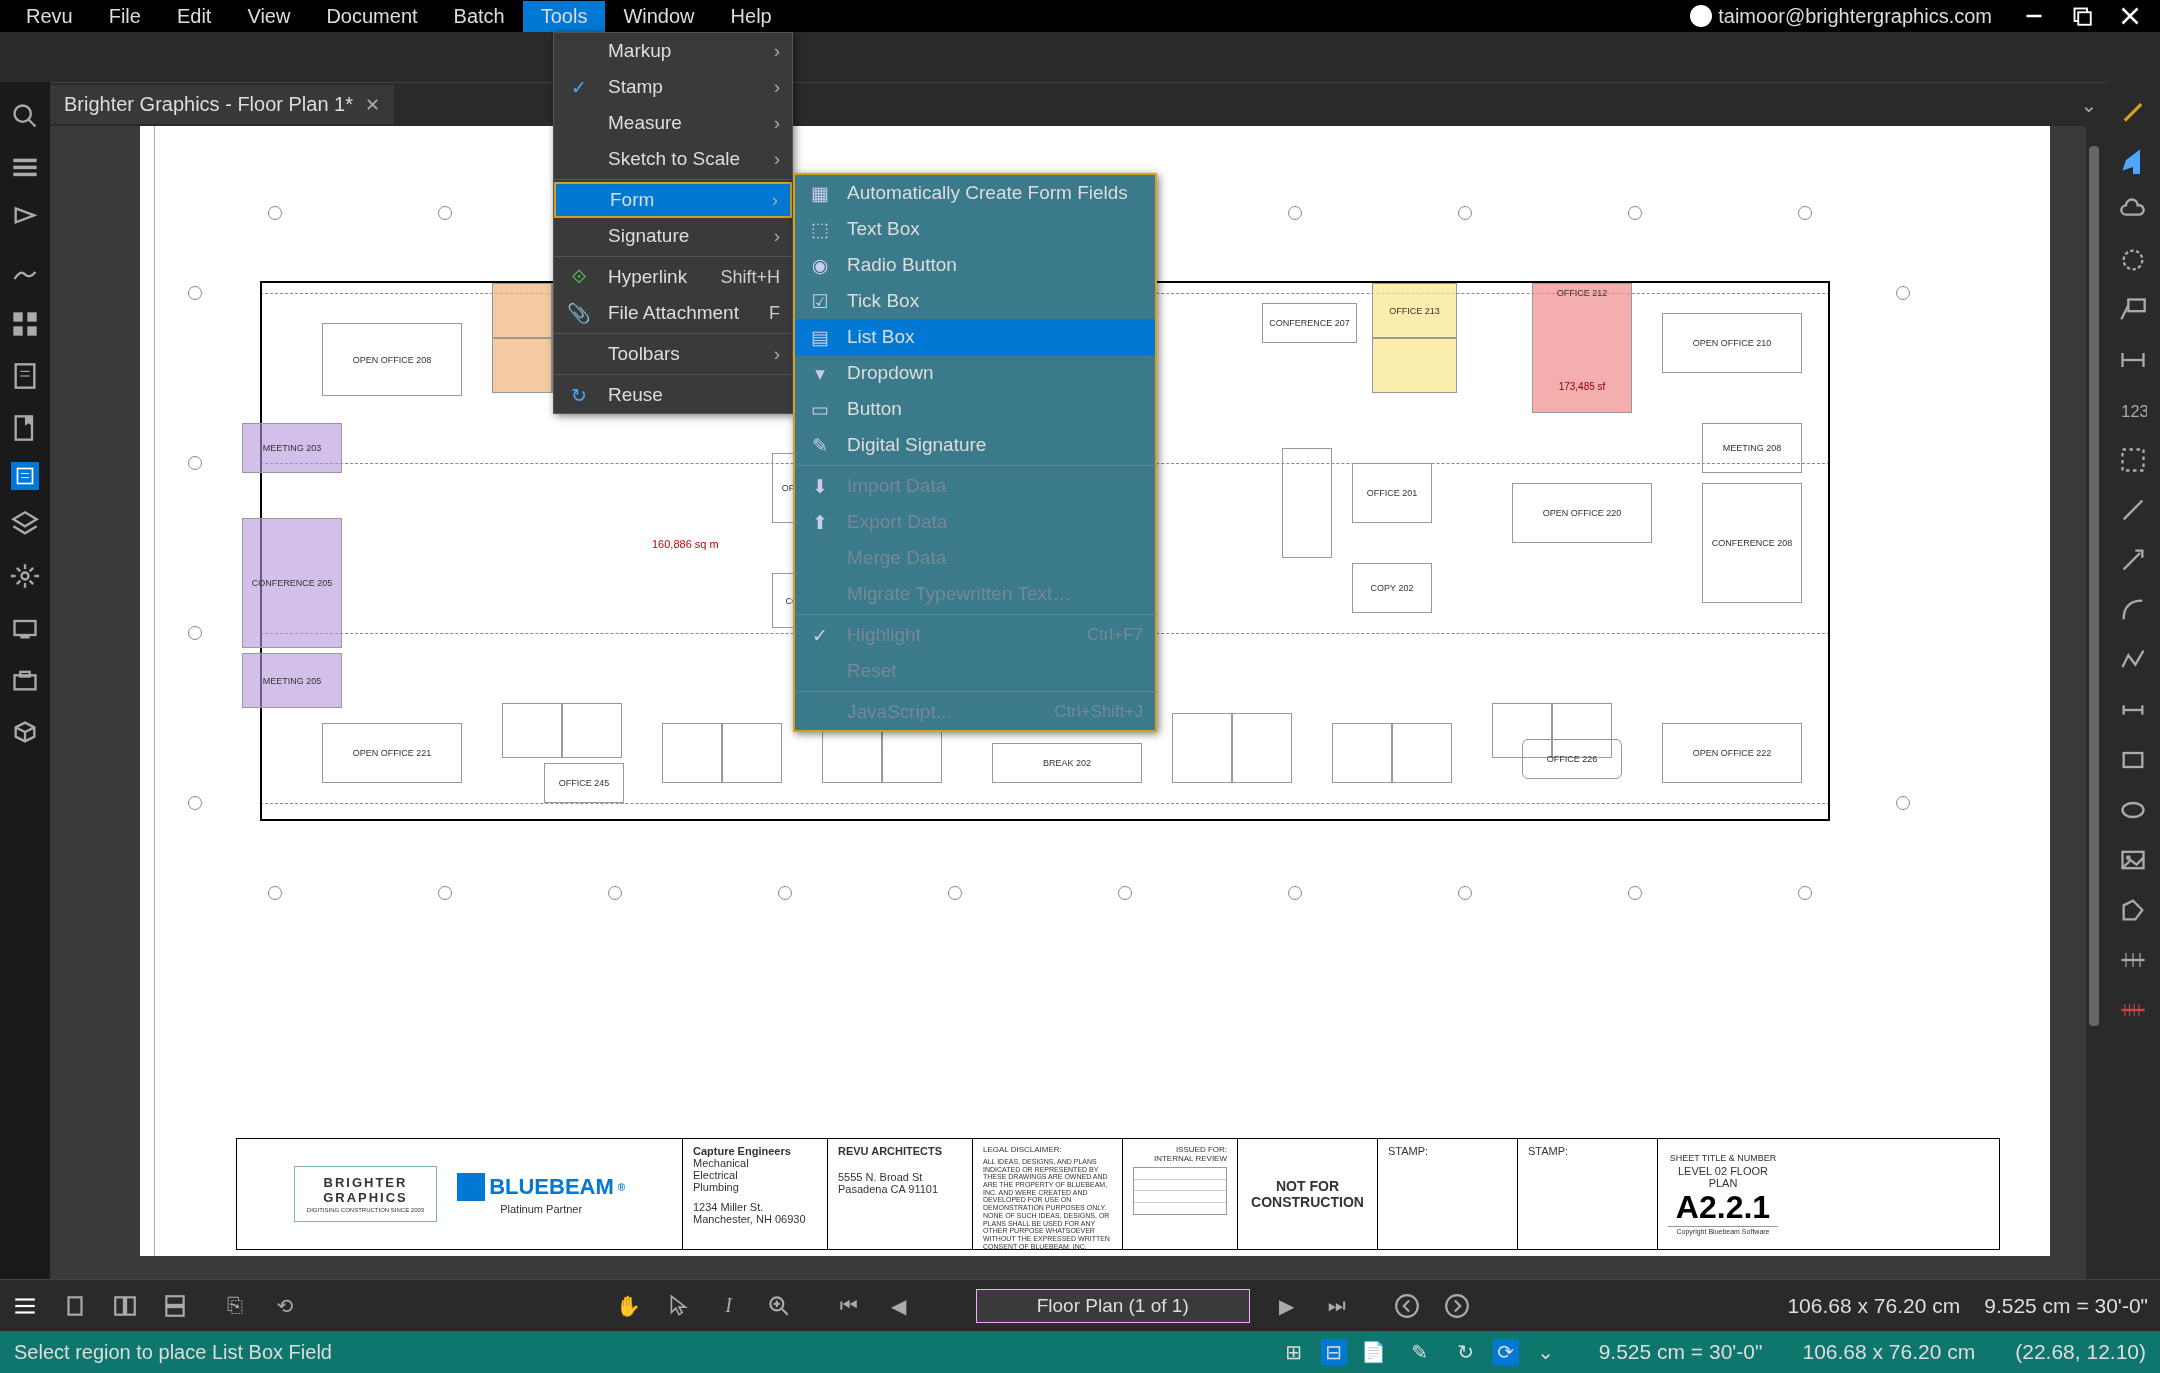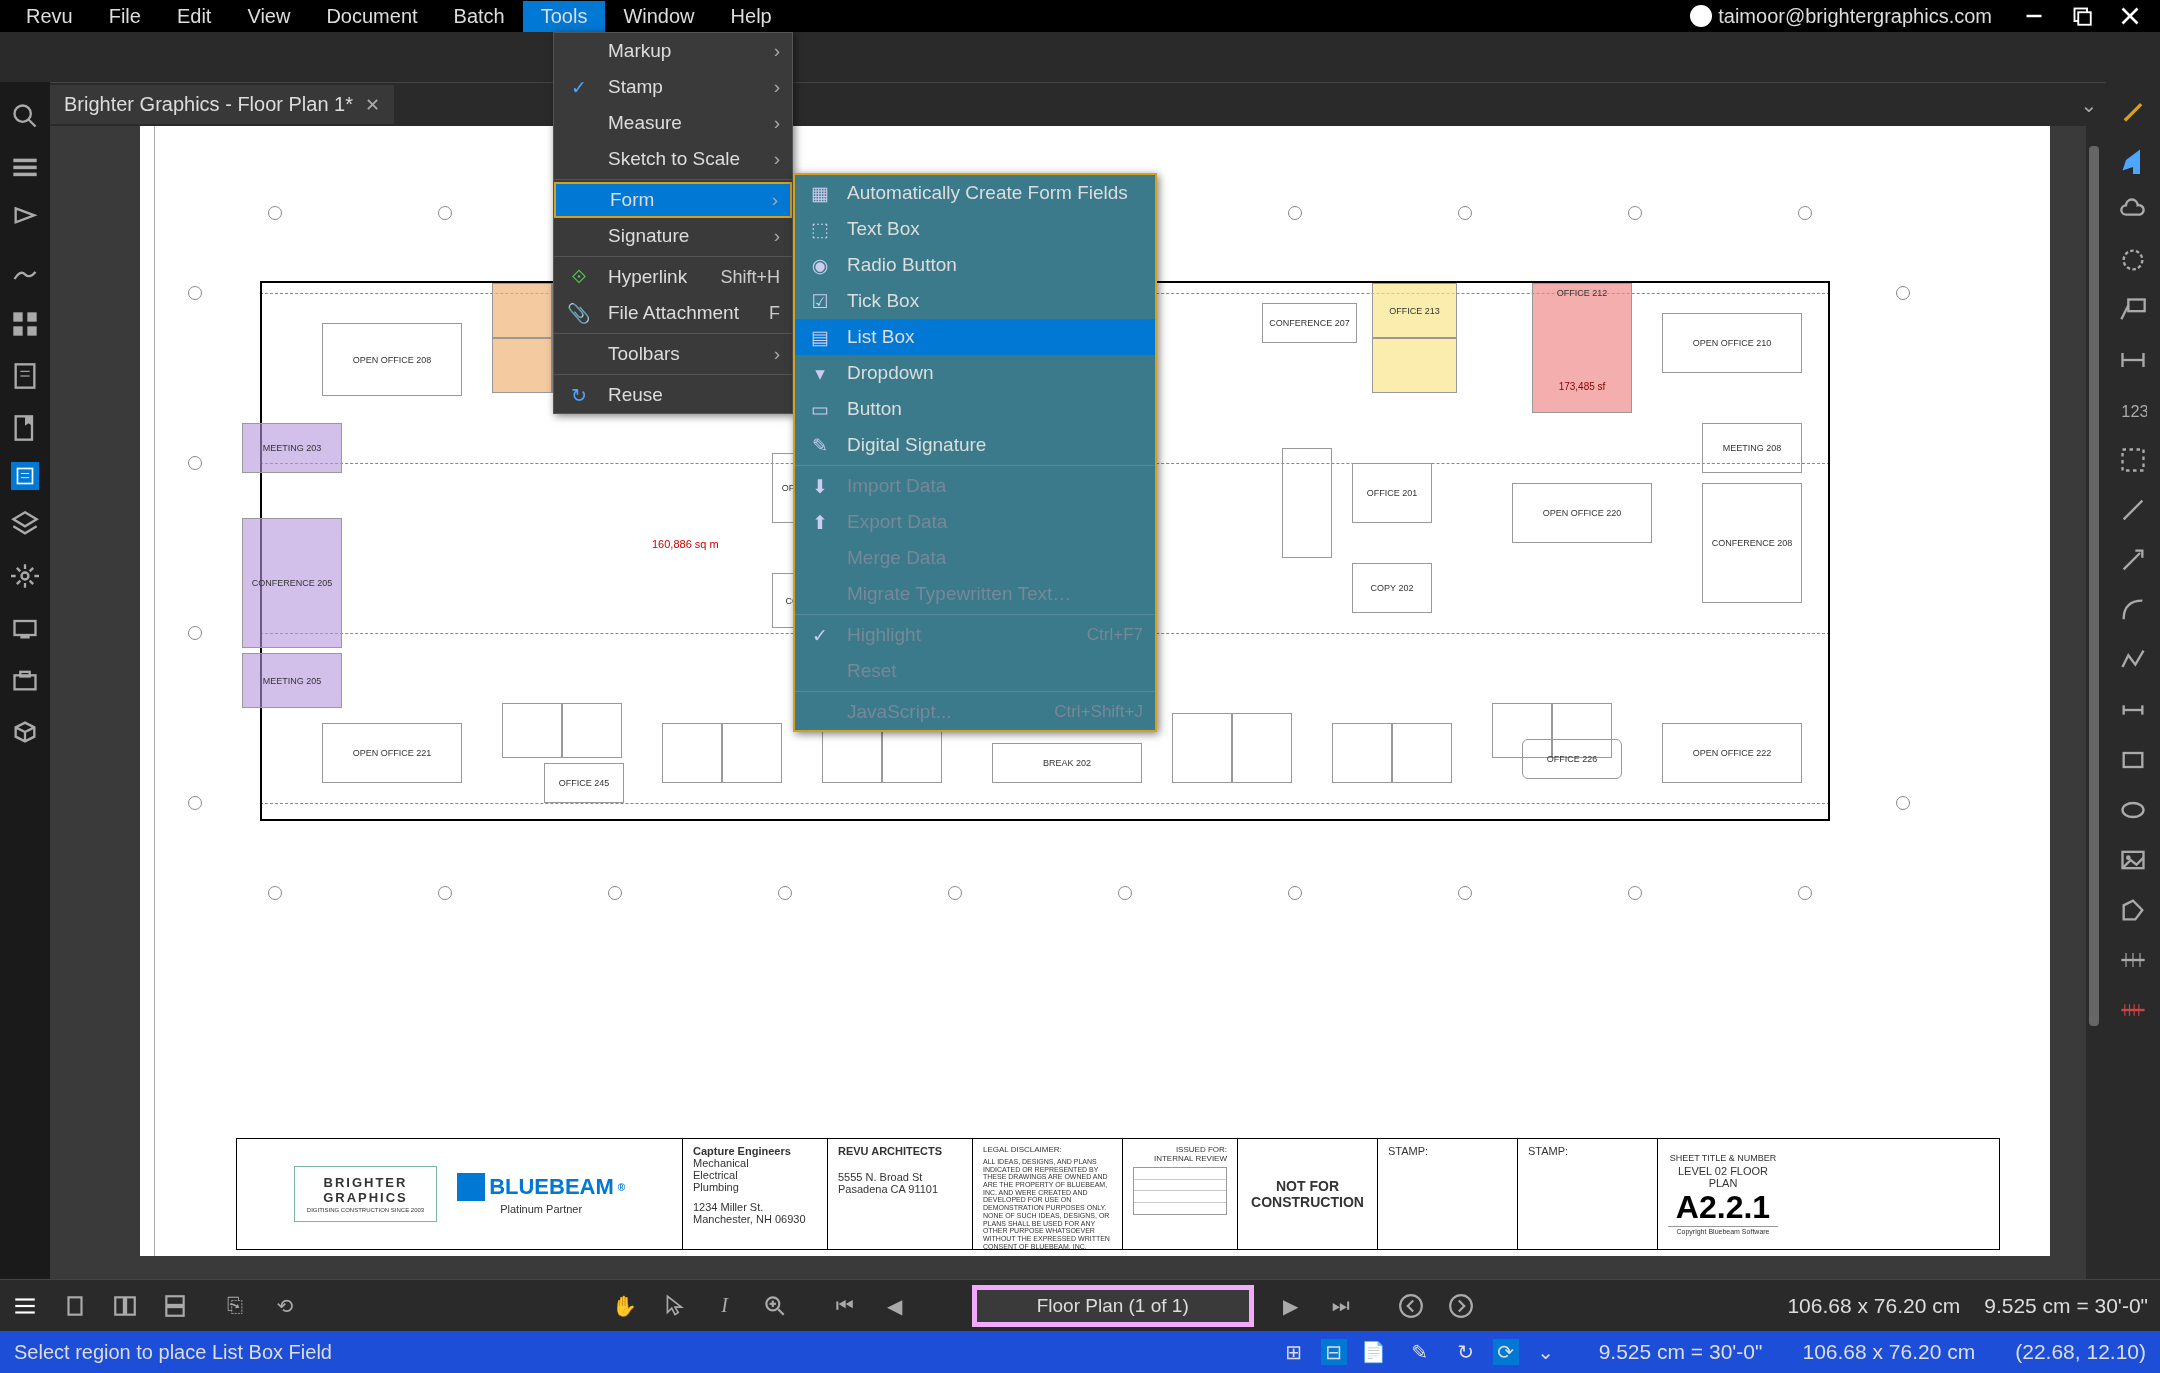--- a/index.html
+++ b/index.html
@@ -77,26 +77,26 @@
     .submenu-row { display: flex; align-items: center; height: 36px; padding: 0 12px; font-size: 19px; position: relative; }
     .submenu-row.highlighted { background: #0078d4; }
     .submenu-row.disabled { color: #789; }
     .submenu-icon { width: 26px; margin-right: 14px; color: #cce; display: flex; align-items: center; justify-content: center; }
     .submenu-shortcut { position: absolute; right: 12px; font-size: 17px; }
     .submenu-sep { height: 1px; background: #5a8a9a; margin: 2px 0; }
     
     
     .bottom-nav { height: 52px; background: #2a2a2a; display: flex; align-items: center; padding: 0 12px; gap: 24px; border-top: 1px solid #444; }
     .bottom-nav-spacer { flex: 1; }
-    .page-display { background: #3a3a3a; border: 5px solid #f0abfc; padding: 5px 60px; font-size: 19px; margin-left: 40px; }
+    .page-display { background: #3a3a3a; border: 1px solid #f0abfc; padding: 5px 60px; font-size: 19px; margin-left: 40px; }
     .bottom-readout { font-size: 21px; color: #ddd; }
     .nav-icon { width: 26px; height: 26px; display: flex; align-items: center; justify-content: center; color: #aaa; }
     
     
-    .status-bar { height: 42px; background: #1d4ed8; display: flex; align-items: center; padding: 0 14px; gap: 20px; font-size: 20px; }
+    .status-bar { height: 42px; background: #0f766e; display: flex; align-items: center; padding: 0 14px; gap: 20px; font-size: 20px; }
     .status-bar-spacer { flex: 1; }
     .status-tool { width: 26px; height: 26px; display: flex; align-items: center; justify-content: center; }
     .status-tool.active { background: #0078d4; padding: 6px; margin: -6px; }
     .status-readout { font-size: 21px; }
     .scroll-thumb { background: #666; width: 10px; margin: 0 3px; border-radius: 4px; position: absolute; }
     
     svg { width: 100%; height: 100%; }
   </style>
 </head>
 <body>

